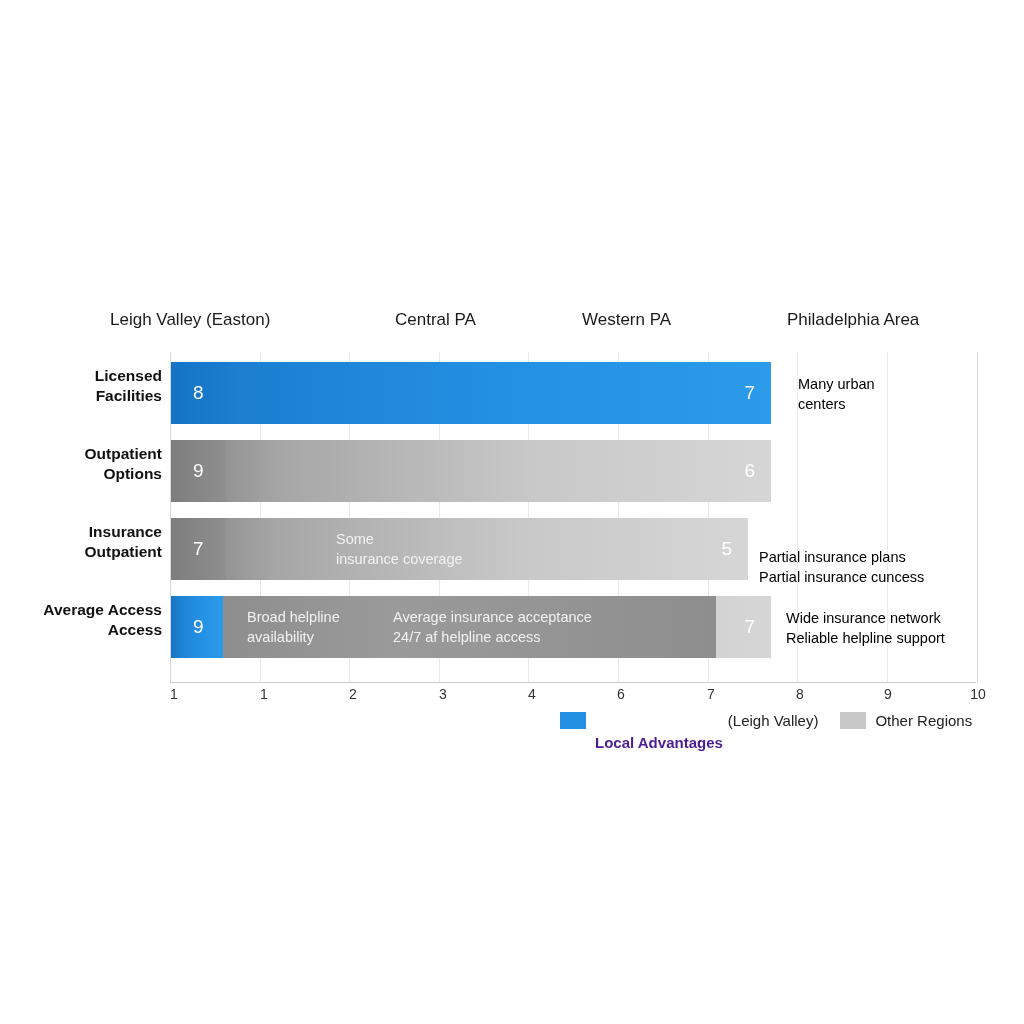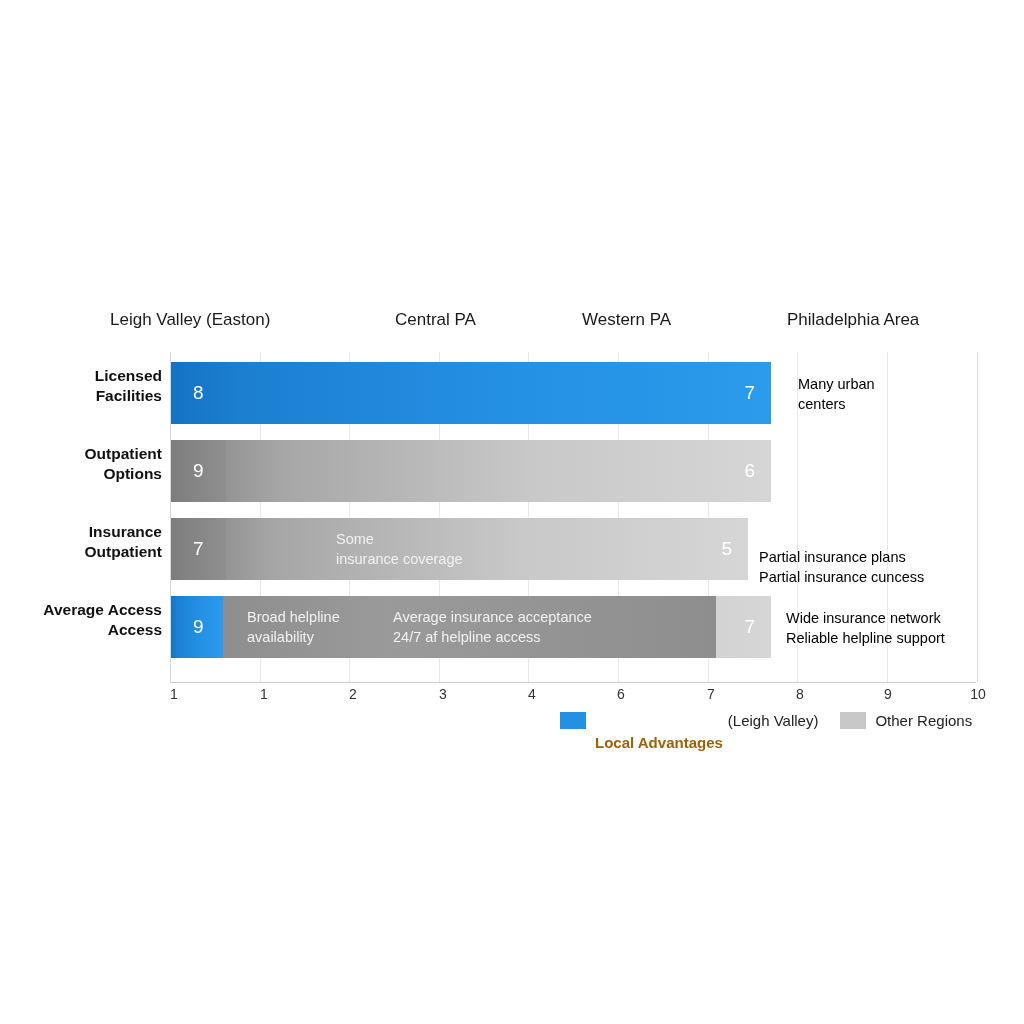--- a/index.html
+++ b/index.html
@@ -120,21 +120,21 @@
   .legend{
     position:absolute;
     left:560px; top:708px;
     height:24px;
     display:flex;align-items:center;
     font-size:15px;
   }
   .legend-swatch{
     width:26px;height:17px;margin-right:9px;display:inline-block;
   }
-  .legend-label-strong{ font-weight:bold;color:#a16207;margin-top:44px; }
+  .legend-label-strong{ font-weight:bold;color:#4c1d95;margin-top:44px; }
   .legend-label{ color:#222; }
   .legend-gap{ width:22px;display:inline-block; }
 </style>
 </head>
 <body>
 
 <div class="chart-wrap">
 
   <div class="col-headers">
     <div class="col-header" style="left:0px;">Leigh Valley (Easton)</div>

